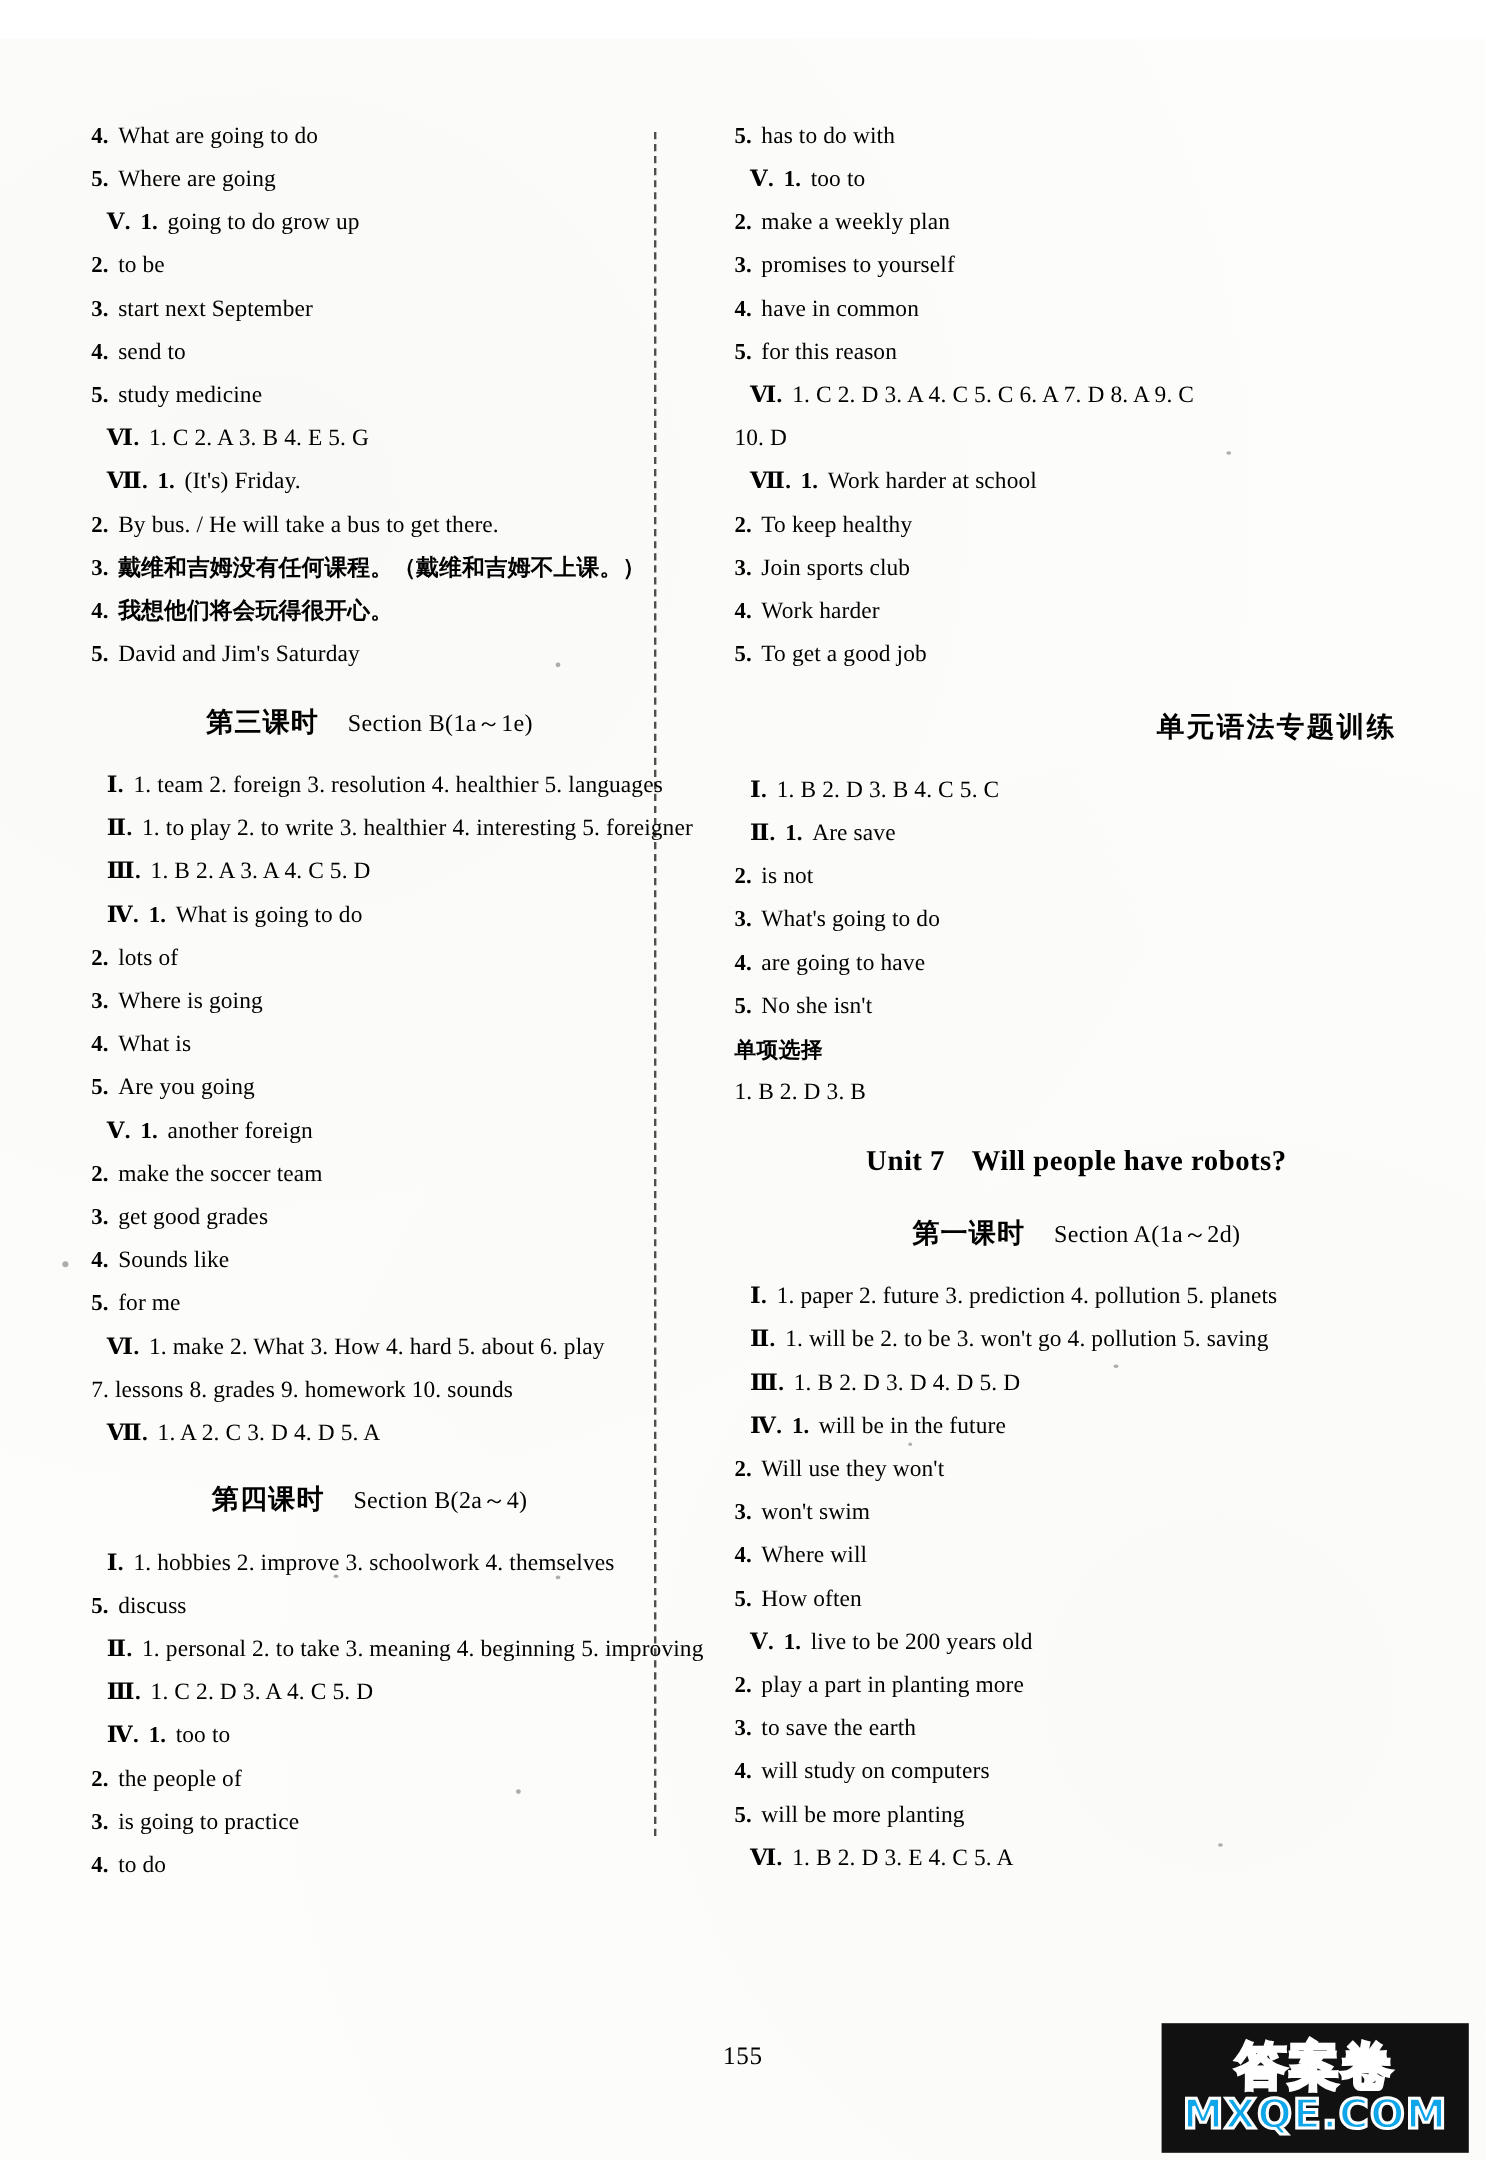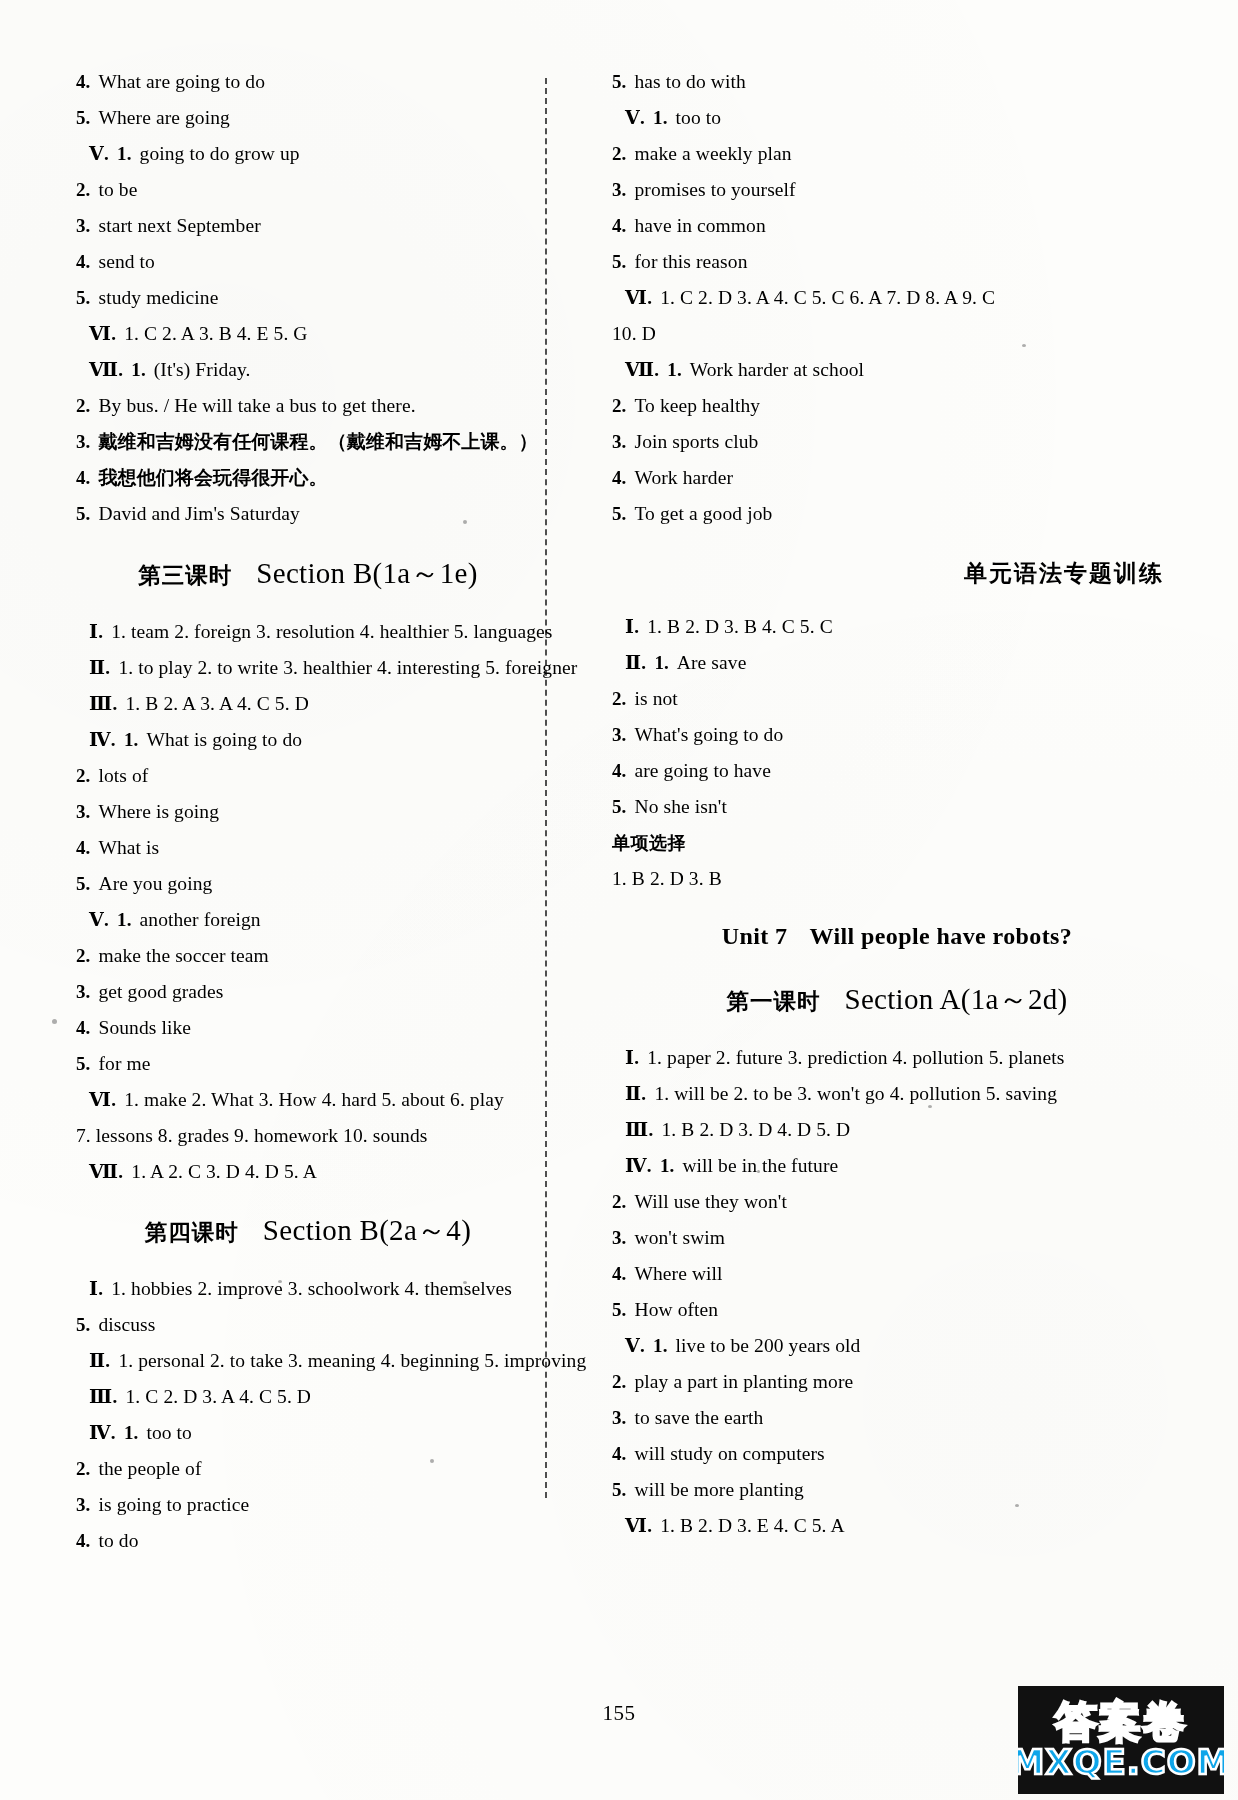--- a/index.html
+++ b/index.html
@@ -14,20 +14,21 @@
     overflow: hidden;
     font-family: "Liberation Serif", "DejaVu Serif", serif;
     color: #000000;
   }
 
   
   #page {
     position: absolute;
     inset: 0;
     background: #fdfdfb;
+    margin-top: 32px;
   }
 
   
   #grain {
     position: absolute;
     inset: 0;
     pointer-events: none;
     background:
       radial-gradient(circle at 18% 22%, rgba(0,0,0,0.014), rgba(0,0,0,0) 55%),
       radial-gradient(circle at 82% 78%, rgba(0,0,0,0.012), rgba(0,0,0,0) 55%);
@@ -102,21 +103,21 @@
     margin: 30px 0 28px 0;
     white-space: nowrap;
   }
   .sec-head .zh-head {
     font-family: "DejaVu Sans", "Liberation Sans", sans-serif;
     font-weight: bold;
     font-size: 22.5px;
     letter-spacing: 1px;
   }
   .sec-head .en-head {
-    font-size: 29px;
+    font-size: 20px;
     letter-spacing: .3px;
     padding-left: 24px;
   }
 
   .unit-head {
     text-align: center;
     font-weight: bold;
     font-size: 24px;
     margin: 34px 0 30px 0;
     white-space: nowrap;
@@ -153,21 +154,21 @@
     text-align: center;
     font-size: 21px;
     letter-spacing: .5px;
   }
 
   
   #watermark {
     position: absolute;
     right: 14px;
     bottom: 6px;
-    width: 206px;
+    width: 256px;
     height: 108px;
     background: #111111;
     display: flex;
     flex-direction: column;
     align-items: center;
     justify-content: center;
     overflow: hidden;
   }
   #wm-cn {
     font-family: "DejaVu Sans", "Liberation Sans", sans-serif;

